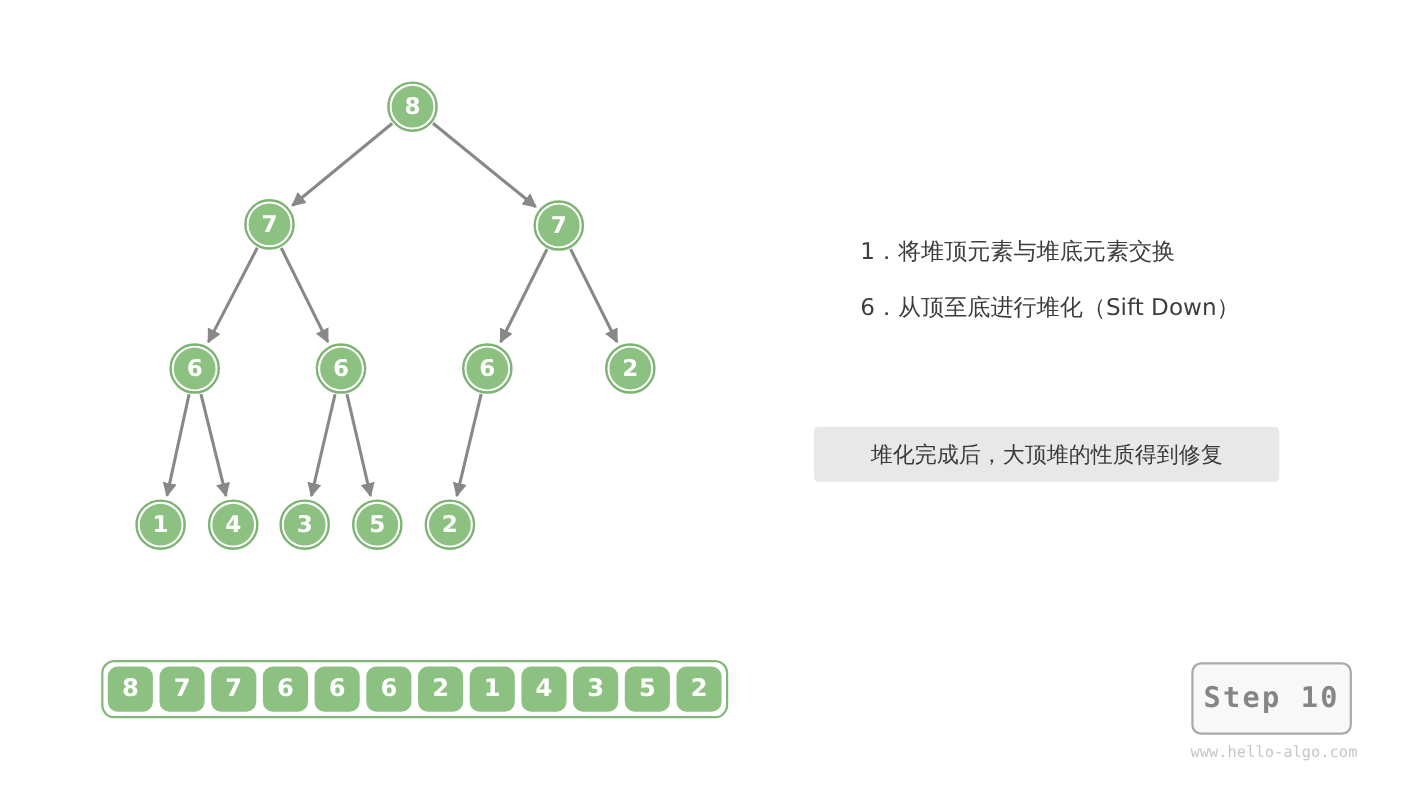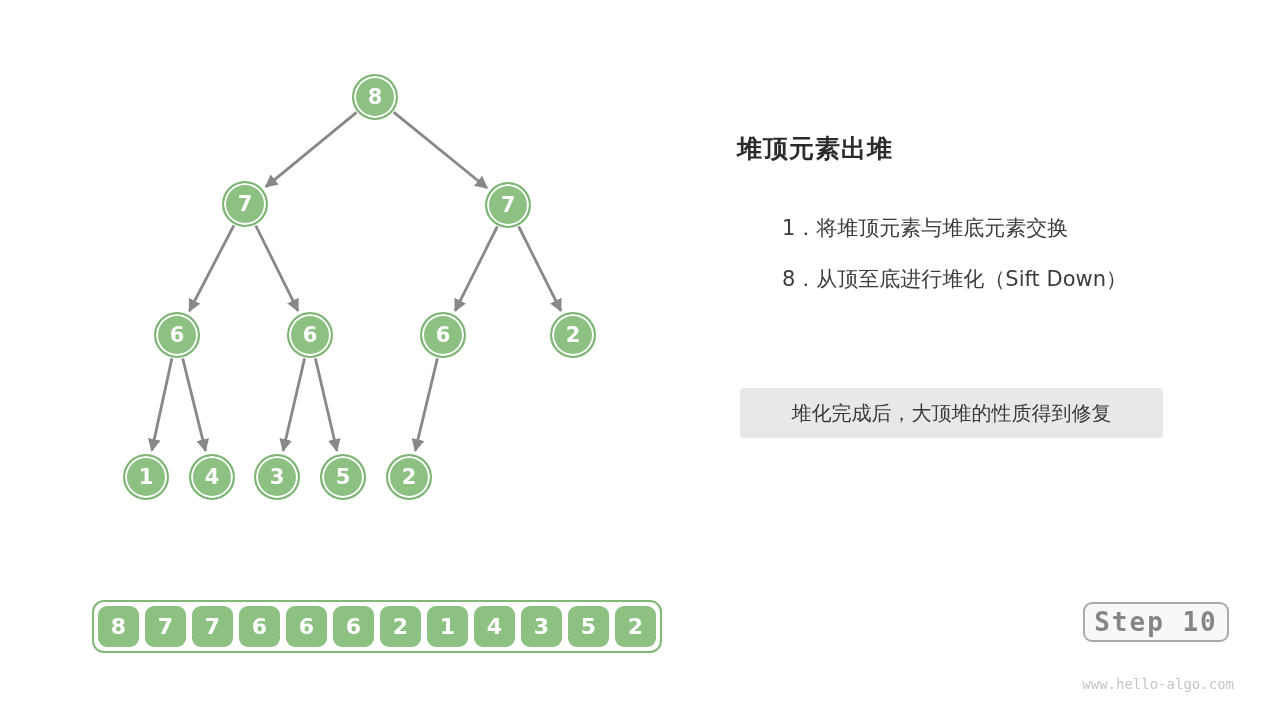--- a/index.html
+++ b/index.html
@@ -50,21 +50,21 @@
   .array-cell {
     width: 41px; height: 41px;
     background: #8cc182; border-radius: 9px;
     color: #ffffff; font-size: 22px; font-weight: bold;
     display: flex; align-items: center; justify-content: center;
   }
 
   
   .step-badge {
     position: absolute; left: 1083px; top: 602px;
-    width: 146px; height: 40px;
+    width: 146px; height: 66px;
     border: 2px solid #a9a9a9; border-radius: 9px;
     background: #f8f8f8;
     color: #858585; font-family: "DejaVu Sans Mono", monospace;
     font-weight: bold; font-size: 26px; letter-spacing: 2px;
     display: flex; align-items: center; justify-content: center;
   }
   .watermark {
     position: absolute; right: 46px; top: 676px;
     font-family: "DejaVu Sans Mono", monospace;
     font-size: 14px; color: #c6c6c6;
@@ -102,25 +102,24 @@
       <div class="node" style="left: 287px; top: 312px;">6</div>
       <div class="node" style="left: 420px; top: 312px;">6</div>
       <div class="node" style="left: 550px; top: 312px;">2</div>
       <div class="node" style="left: 123px; top: 454px;">1</div>
       <div class="node" style="left: 189px; top: 454px;">4</div>
       <div class="node" style="left: 254px; top: 454px;">3</div>
       <div class="node" style="left: 320px; top: 454px;">5</div>
       <div class="node" style="left: 386px; top: 454px;">2</div>
     </div>
 
-  <div class="panel-title">堆顶元素出堆</div>
 
   <div id="steps-list">
       <div class="step-item">1．将堆顶元素与堆底元素交换</div>
-      <div class="step-item">8．从顶至底进行堆化（Sift Down）</div>
+      <div class="step-item">6．从顶至底进行堆化（Sift Down）</div>
     </div>
 
   <div class="note-box">堆化完成后，大顶堆的性质得到修复</div>
 
   <div class="array-box" id="array-box">
       <div class="array-cell">8</div>
       <div class="array-cell">7</div>
       <div class="array-cell">7</div>
       <div class="array-cell">6</div>
       <div class="array-cell">6</div>

